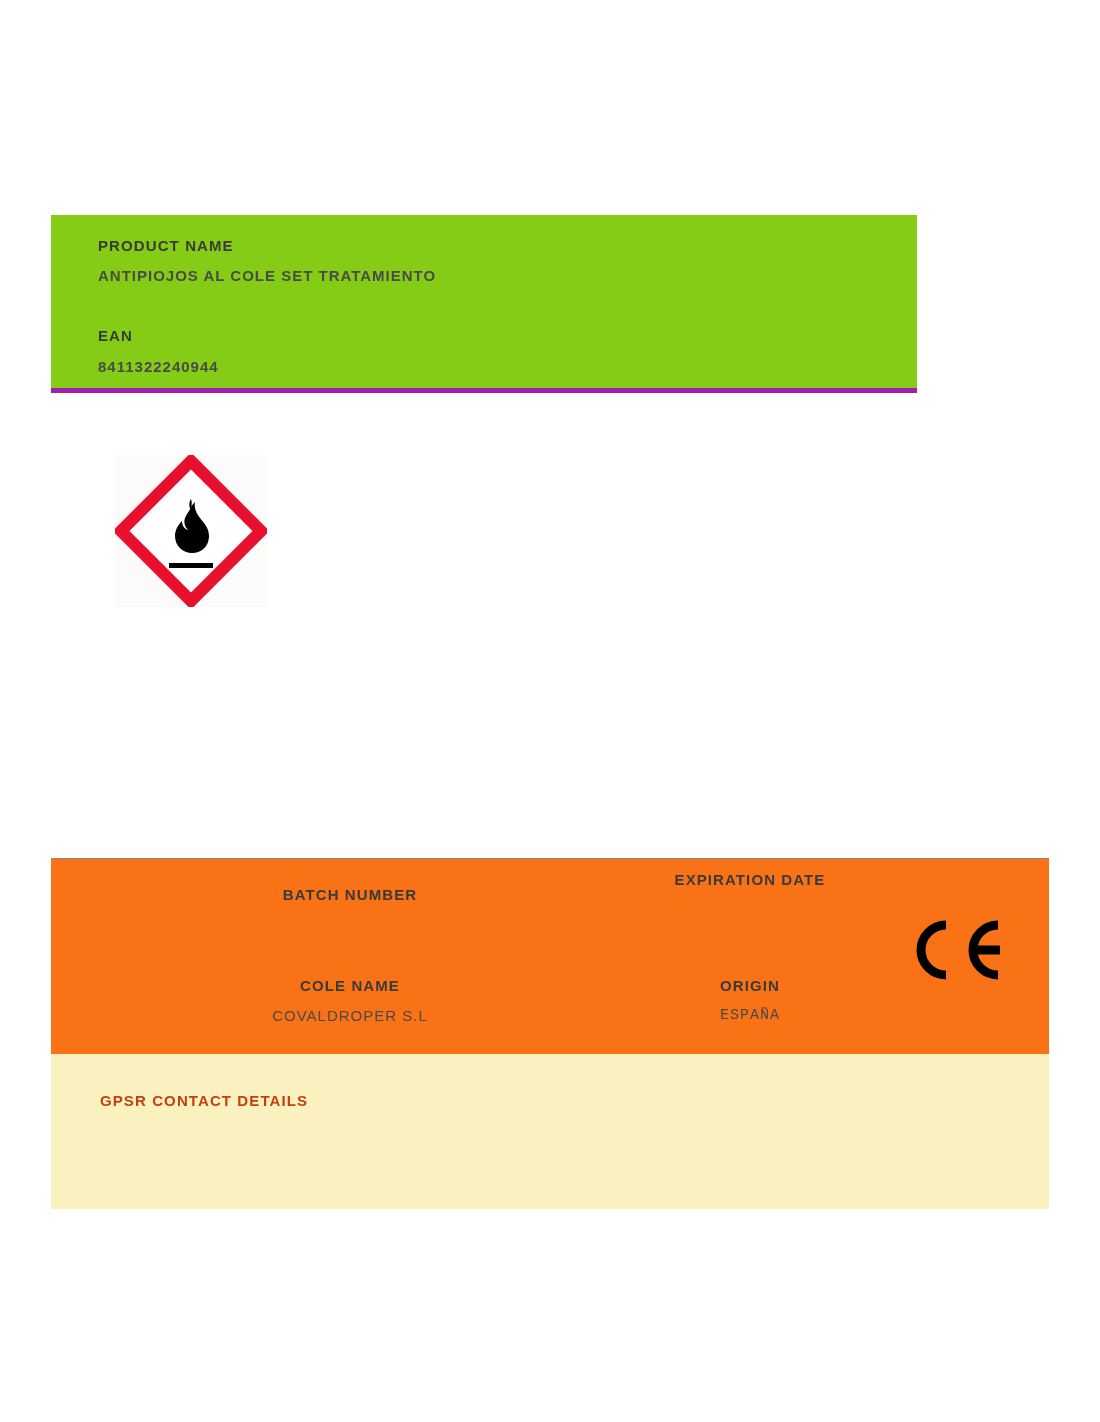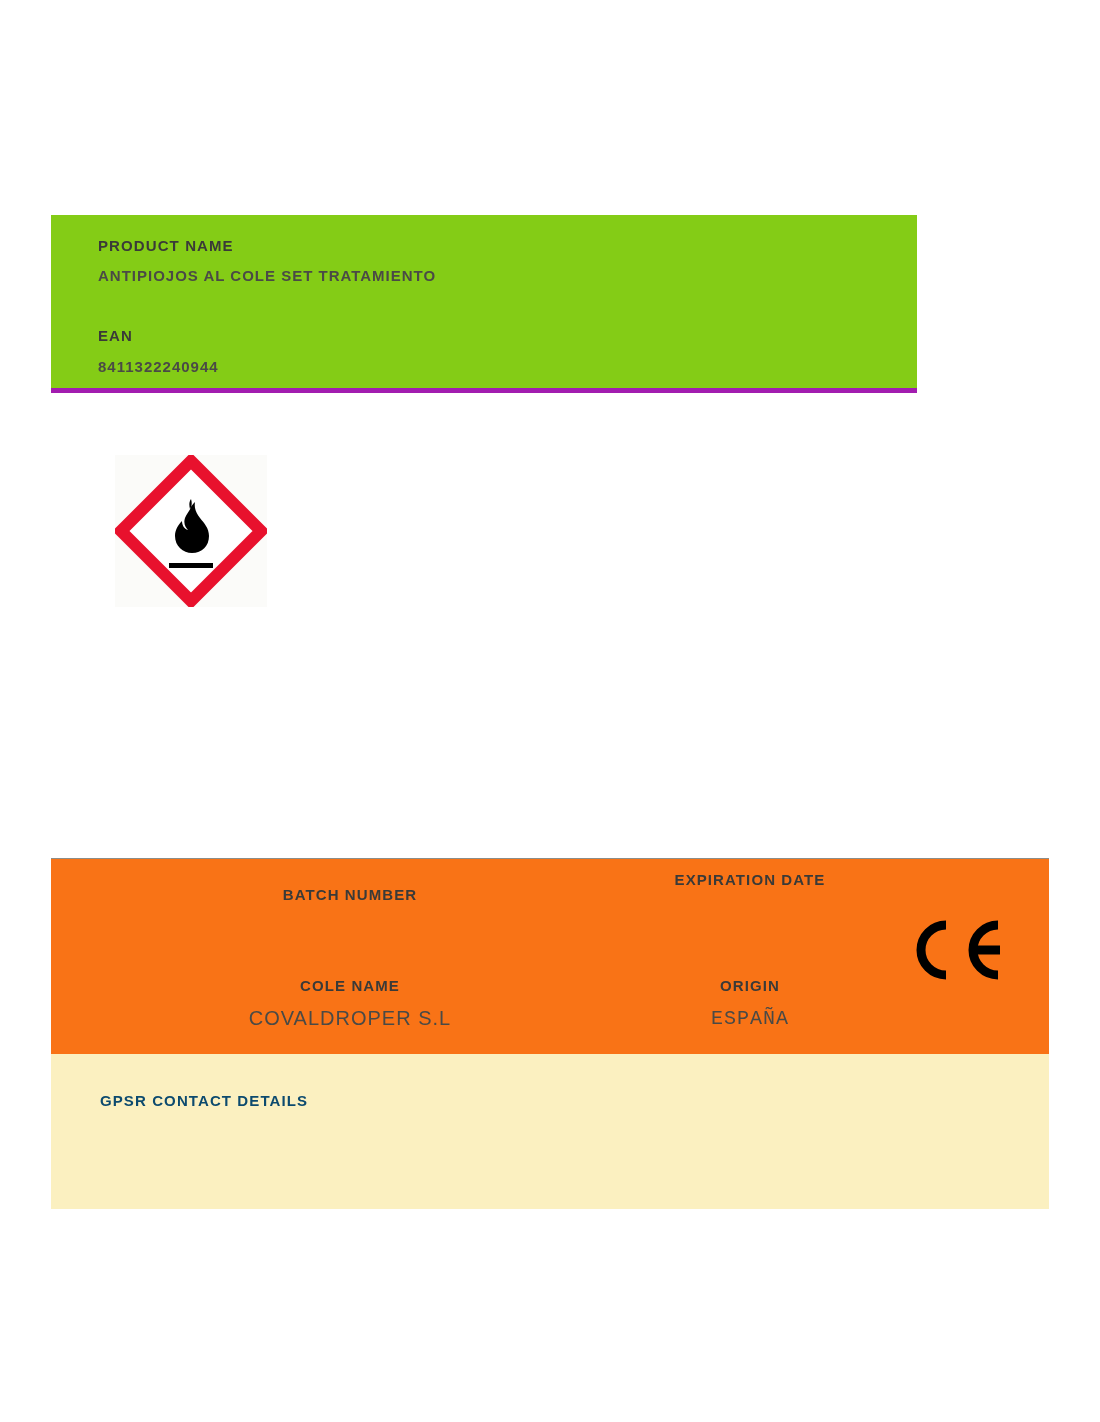--- a/index.html
+++ b/index.html
@@ -99,21 +99,21 @@
     position: absolute;
     font-size: 15px;
     font-weight: bold;
     letter-spacing: 1.1px;
     color: #3a3a38;
     text-align: center;
     transform: translateX(-50%);
   }
   .cell-value {
     position: absolute;
-    font-size: 20px;
+    font-size: 15px;
     letter-spacing: 1.0px;
     color: #4a4a46;
     transform: translateX(-50%);
   }
   .batch-head   { left: 299px; top: 27px; }
   .batch-value  { left: 299px; top: 57px; }
   .exp-head     { left: 699px; top: 12px; }
   .exp-value    { left: 699px; top: 57px; }
   .legal-head   { left: 299px; top: 118px; }
   .legal-value  { left: 299px; top: 148px; }
@@ -138,21 +138,21 @@
     background: #fbf0c0;
     box-sizing: border-box;
   }
   .gpsr-head {
     position: absolute;
     left: 49px;
     top: 38px;
     font-size: 15px;
     font-weight: bold;
     letter-spacing: 1.1px;
-    color: #0c4a6e;
+    color: #c2410c;
   }
   .gpsr-address {
     position: absolute;
     left: 517px;
     top: 67px;
     font-size: 15px;
     letter-spacing: 1.0px;
     color: #4a4a46;
     white-space: nowrap;
   }

